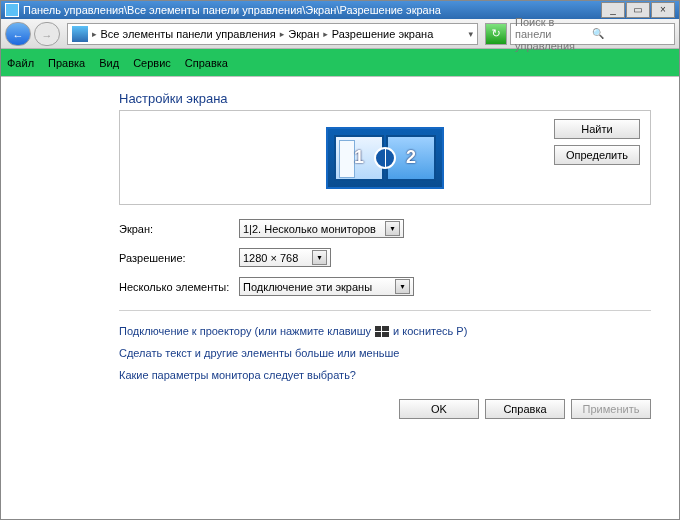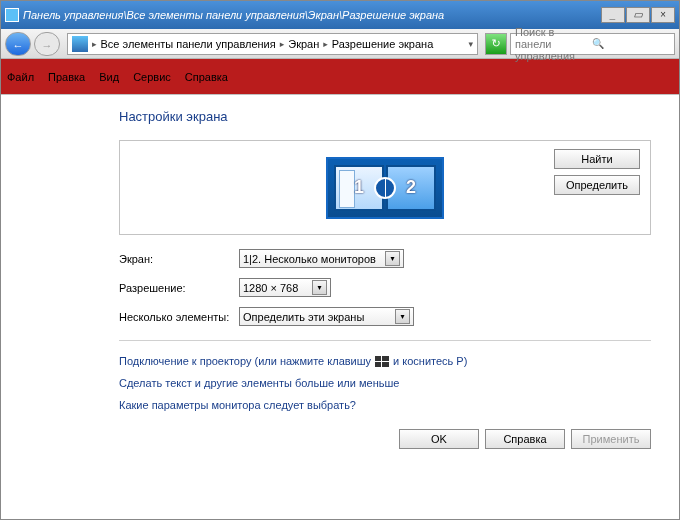--- a/index.html
+++ b/index.html
@@ -1,37 +1,37 @@
 <!DOCTYPE html>
 <html><head>
 <meta charset="utf-8">
 <style>
   * { box-sizing: border-box; margin: 0; padding: 0; }
   body { font-family: "Segoe UI", Tahoma, sans-serif; font-size: 11px; background: #fff; color: #000; width: 680px; height: 520px; overflow: hidden; border: 1px solid #888; }
-  .titlebar { background: linear-gradient(#4a90d9, #2c6bb1); color: #fff; height: 28px; display: flex; align-items: center; padding: 0 4px; font-style: italic; }
+  .titlebar { background: linear-gradient(#4a90d9, #2c6bb1); color: #fff; height: 18px; display: flex; align-items: center; padding: 0 4px; }
   .titlebar-icon { width: 14px; height: 14px; background: #5bc0f7; border: 1px solid #fff; margin-right: 4px; display: inline-block; }
   .titlebar-text { flex: 1; font-size: 11px; white-space: nowrap; }
   .winbtns { display:flex; gap:1px; }
   .winbtn { width: 24px; height: 16px; background: #e1e1e1; border: 1px solid #888; font-size: 10px; text-align: center; line-height: 14px; color:#333; }
   .navbar { background: linear-gradient(#f4f4f4,#dcdcdc); border-bottom: 1px solid #b5b5b5; height: 30px; display: flex; align-items: center; padding: 0 4px; gap:3px; }
   .navbtn { width: 26px; height: 24px; border: 1px solid #a0a0a0; border-radius: 12px; background: #fdfdfd; display:flex; align-items:center; justify-content:center; }
   .navbtn.back { background: linear-gradient(#6db3f2,#1e69de); color:#fff; }
   .navbtn.fwd { background: #e8e8e8; color:#9a9a9a; }
   .addr { flex:1; border:1px solid #a0a0a0; height:22px; background:#fff; display:flex; align-items:center; padding:0 4px; gap:4px; margin:0 4px; }
   .addr .sep { font-size:9px; color:#555; }
   .addr .crumb { color:#000; }
   .addr .mini-icon { width:16px; height:16px; background: linear-gradient(#5bc0f7,#2c6bb1); }
   .addr-tail { display:flex; align-items:center; gap:2px; margin-left:auto; }
   .refreshbtn { width:22px; height:22px; border:1px solid #a0a0a0; background: linear-gradient(#7fe27f,#1a9e1a); color:#fff; display:flex; align-items:center; justify-content:center; }
   .search { width:165px; border:1px solid #a0a0a0; height:22px; background:#fff; display:flex; align-items:center; padding:0 4px; color:#777; }
   .search span { flex:1; }
-  .menubar { background:#b91c1c; border-bottom:1px solid #c0c0c0; height:36px; display:flex; align-items:center; padding:0 6px; gap:14px; }
+  .menubar { background:#22c55e; border-bottom:1px solid #c0c0c0; height:28px; display:flex; align-items:center; padding:0 6px; gap:14px; }
   .menubar span { color:#000; }
   .content { padding: 14px 28px 10px 28px; }
-  .h1 { font-size:13px; color:#1a3f8b; margin-bottom:16px; margin-left:90px; }
+  .h1 { font-size:13px; color:#1a3f8b; margin-bottom:4px; margin-left:90px; }
   .preview-box { margin-left:90px; border:1px solid #c3c3c3; padding:10px; position:relative; min-height:95px; display:flex; align-items:center; justify-content:center; margin-bottom:14px; }
   .btn-stack { position:absolute; right:10px; top:8px; display:flex; flex-direction:column; gap:6px; }
   .btn { width:86px; height:20px; border:1px solid #8a8a8a; background:linear-gradient(#fdfdfd,#e3e3e3); font-size:11px; text-align:center; line-height:18px; }
   .mon-group { display:flex; background: linear-gradient(#0b5fb3,#0a4d90); padding:6px; border:2px solid #1468c4; gap:2px; }
   .mon { width:50px; height:46px; background: linear-gradient(#9dd0ff,#4b9fe8); border:2px solid #0a4d90; position:relative; display:flex; align-items:center; justify-content:center; color:#fff; font-size:18px; font-weight:bold; }
   .mon.main { background: linear-gradient(#eaf4ff,#b5d9fb); }
   .mon.main::before { content:""; position:absolute; left:3px; top:3px; width:14px; height:36px; background:#f5faff; border:1px solid #7faedb; }
   .mon-num { color:#fff; text-shadow:0 0 2px #003; z-index:1; }
   .divider-bar { position:absolute; left:50%; top:50%; transform:translate(-50%,-50%); width:22px; height:22px; border-radius:11px; background:#1258a8; border:2px solid #fff; display:flex; }
   .divider-bar .half { flex:1; } .divider-bar .half.l{ border-right:1px solid #fff;}
@@ -137,21 +137,21 @@
     <span class="lbl">Разрешение:</span>
     <div class="dropdown" style="width:92px;">
       <span class="val">1280 × 768</span>
       <span class="arrow">▾</span>
     </div>
   </div>
 
   <div class="form-row">
     <span class="lbl">Несколько элементы:</span>
     <div class="dropdown" style="width:175px;">
-      <span class="val">Определить эти экраны</span>
+      <span class="val">Подключение эти экраны</span>
       <span class="arrow">▾</span>
     </div>
   </div>
 
   <hr class="hr">
 
 
   <div class="links">
     <a>
       <span>Подключение к проектору (или нажмите клавишу</span>

